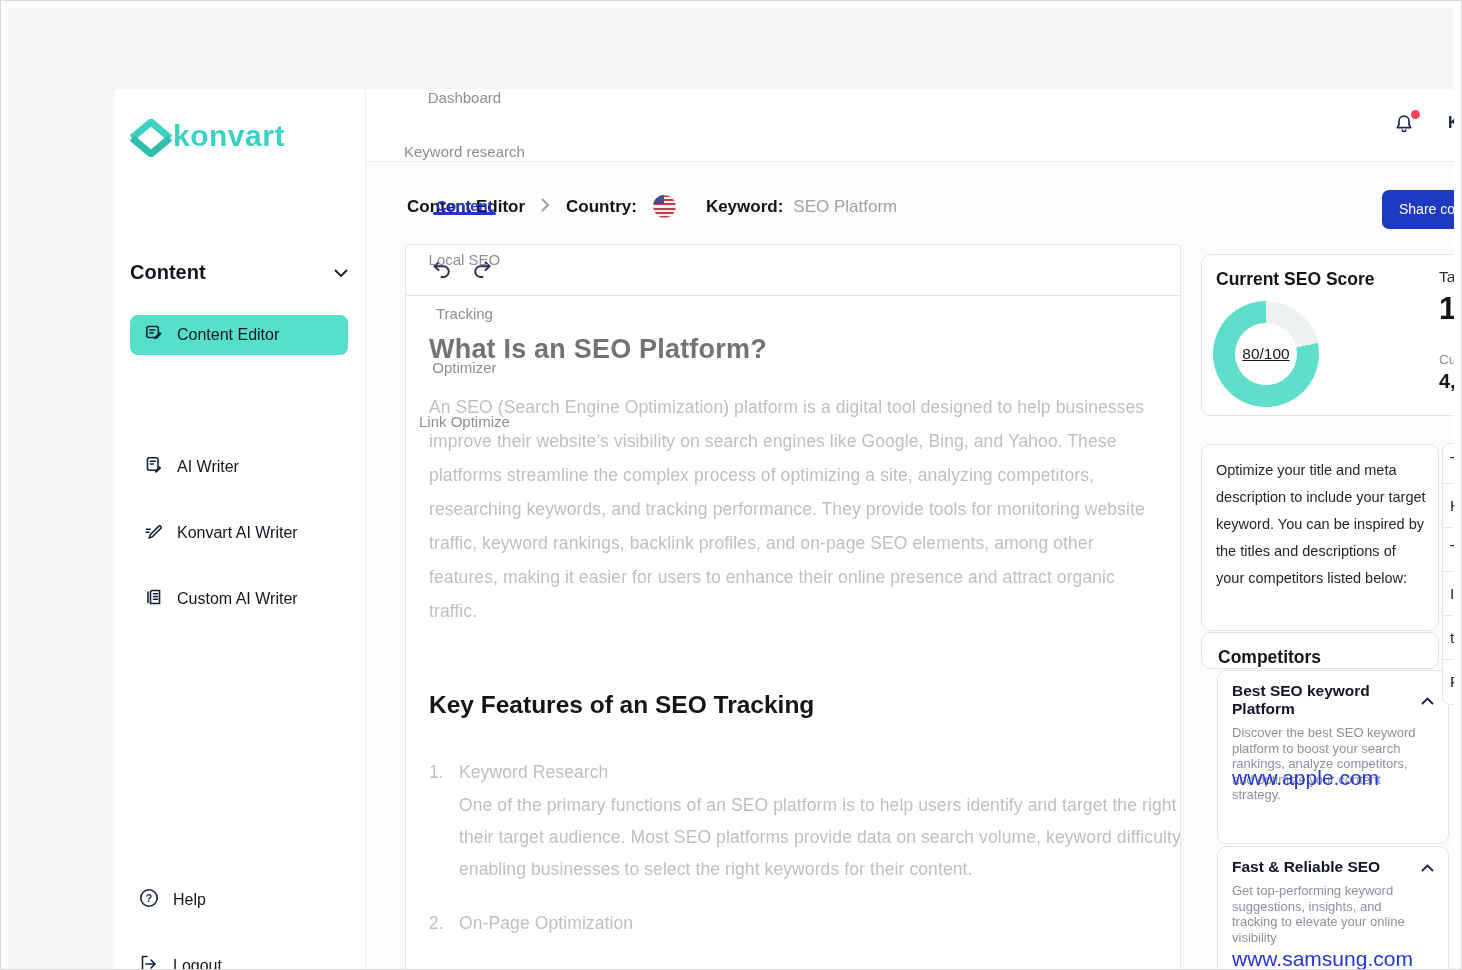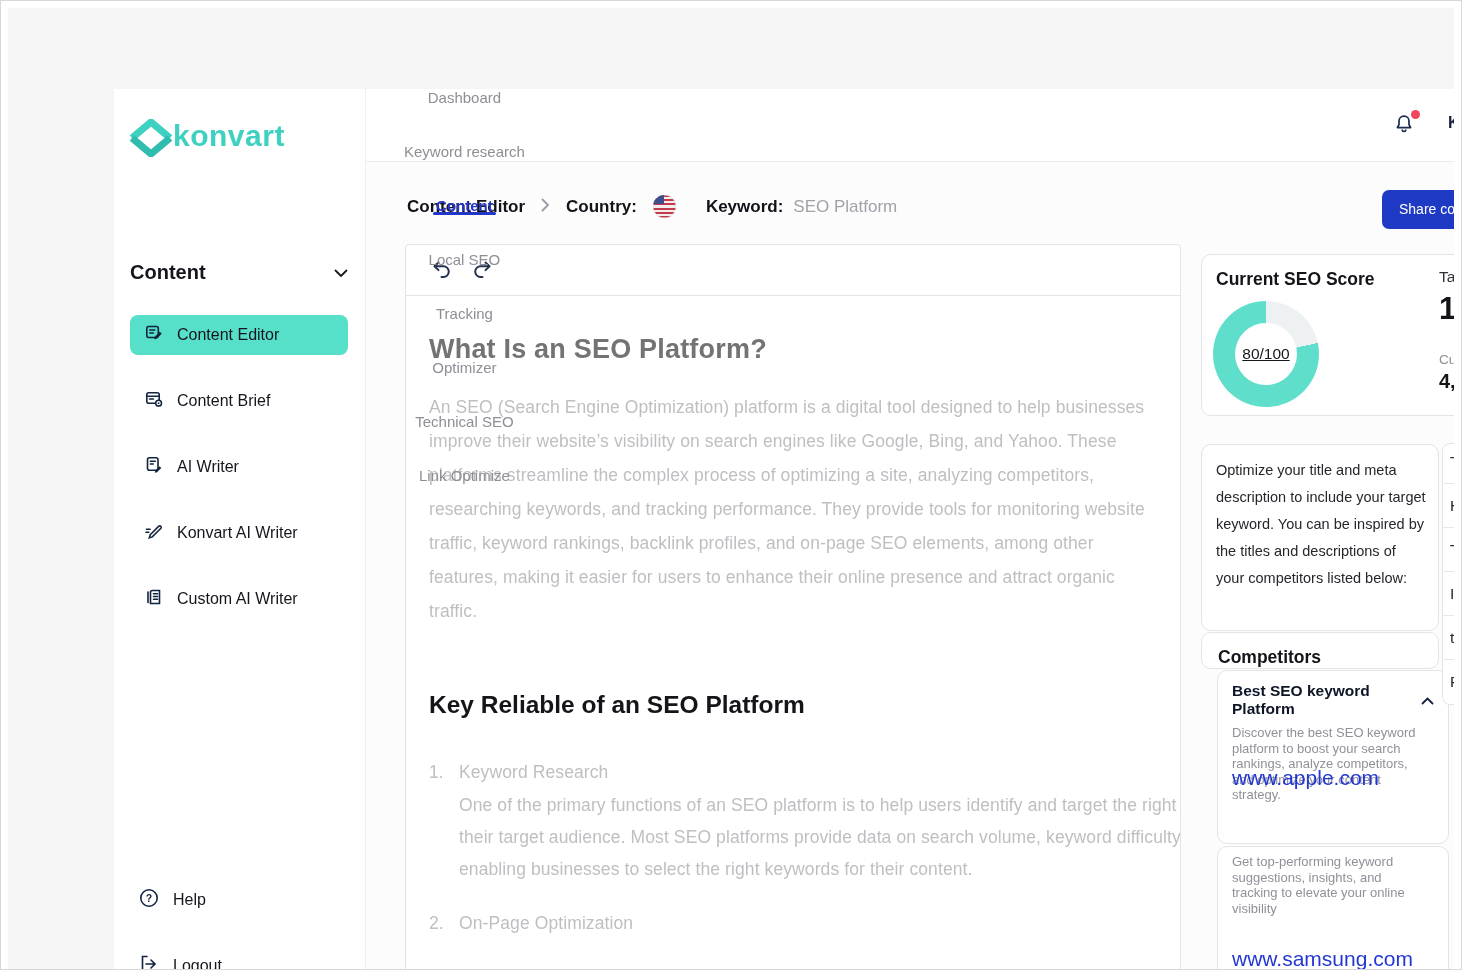--- a/index.html
+++ b/index.html
@@ -119,31 +119,20 @@
       <span>
         <svg width="20" height="20" viewBox="0 0 20 20" fill="none" stroke="#12233f" stroke-width="1.6" stroke-linecap="round">
           <rect x="2.8" y="3.5" width="11.5" height="11" rx="2"></rect>
           <path d="M5.8 7h5M5.8 10h3.5"></path>
           <path d="M10.8 13.8l5-5 1.9 1.9-5 5-2.4.5z" fill="#12233f" stroke="none"></path>
         </svg>
       </span>
       <span>Content Editor</span>
     </div>
 
-    <div class="side-item" style="top:292px;">
-      <span>
-        <svg width="20" height="20" viewBox="0 0 20 20" fill="none" stroke="#12233f" stroke-width="1.6" stroke-linecap="round">
-          <rect x="2.8" y="3.8" width="12.4" height="10.4" rx="2"></rect>
-          <path d="M2.8 7.2h12.4M5.5 10h4"></path>
-          <circle cx="14.6" cy="14.2" r="2.9" fill="#fff" stroke-width="1.5"></circle>
-          <circle cx="14.6" cy="14.2" r="0.9" fill="#12233f" stroke="none"></circle>
-        </svg>
-      </span>
-      <span>Content Brief</span>
-    </div>
 
     <div class="side-item" style="top:358px;">
       <span>
         <svg width="20" height="20" viewBox="0 0 20 20" fill="none" stroke="#12233f" stroke-width="1.6" stroke-linecap="round">
           <rect x="3.5" y="2.8" width="10.5" height="12.5" rx="2"></rect>
           <path d="M6.3 6.3h5M6.3 9h3"></path>
           <path d="M11.3 15.6l4.3-4.3 1.7 1.7-4.3 4.3-2.2.5z" fill="#12233f" stroke="none"></path>
         </svg>
       </span>
       <span>AI Writer</span>
@@ -192,21 +181,20 @@
   </div>
 
   <div class="topnav">
     <div class="navrow">
       <div class="nav-item">Dashboard</div>
       <div class="nav-item">Keyword research</div>
       <div class="nav-item active">Content</div>
       <div class="nav-item">Local SEO</div>
       <div class="nav-item">Tracking</div>
       <div class="nav-item">Optimizer</div>
-      <div class="nav-item">Technical SEO</div>
       <div class="nav-item">Link Optimize</div>
     </div>
     <div class="nav-bell">
       <svg width="24" height="24" viewBox="0 0 24 24" fill="none" stroke="#1c2b4d" stroke-width="1.7" stroke-linecap="round" stroke-linejoin="round">
         <path d="M12 4.2c-2.9 0-5 2.2-5 5v3.3L5.4 15.6h13.2L17 12.5V9.2c0-2.8-2.1-5-5-5z"></path>
         <path d="M10.2 18.2a1.9 1.9 0 0 0 3.6 0"></path>
       </svg>
       <span class="dot"></span>
     </div>
     <div class="nav-user">Ko</div>
@@ -239,21 +227,21 @@
       <div class="tool-btn">
         <svg width="24" height="24" viewBox="0 0 24 24" fill="none" stroke="#25314f" stroke-width="2" stroke-linecap="round" stroke-linejoin="round" style="transform:scaleX(-1);">
           <path d="M8.5 4.5 L4.5 8.3 l4 3.8"></path>
             <path d="M4.8 8.3 H13.5 a5.3 5.3 0 0 1 0 10.6 h-2"></path>
         </svg>
       </div>
     </div>
     <div class="doc">
       <h1>What Is an SEO Platform?</h1>
       <div class="intro">An SEO (Search Engine Optimization) platform is a digital tool designed to help businesses improve their website’s visibility on search engines like Google, Bing, and Yahoo. These platforms streamline the complex process of optimizing a site, analyzing competitors, researching keywords, and tracking performance. They provide tools for monitoring website traffic, keyword rankings, backlink profiles, and on-page SEO elements, among other features, making it easier for users to enhance their online presence and attract organic traffic.</div>
-      <h2>Key Reliable of an SEO Platform</h2>
+      <h2>Key Features of an SEO Tracking</h2>
       <div class="ollist">
         <div class="li">
           <div class="head">
             <span class="num">1.</span>
             <span>Keyword Research</span>
           </div>
           <div class="li-body">One of the primary functions of an SEO platform is to help users identify and target the right keywords to reach their target audience. Most SEO platforms provide data on search volume, keyword difficulty, and relevance, enabling businesses to select the right keywords for their content.</div>
         </div>
         <div class="li">
           <div class="head">
@@ -295,20 +283,28 @@
         <svg width="13" height="8" viewBox="0 0 13 8" fill="none">
             <path d="M1.5 6.5 L6.5 1.5 L11.5 6.5" stroke="#16233f" stroke-width="1.8" stroke-linecap="round"></path>
           </svg>
       </span>
     </div>
     <div class="comp-desc">Discover the best SEO keyword platform to boost your search rankings, analyze competitors, and optimize your content strategy.</div>
     <div class="comp-link" style="top:95px;">www.apple.com</div>
   </div>
 
   <div class="card comp-card" style="top:845px;height:160px;">
+    <div class="title-row">
+      <span class="comp-title">Fast &amp; Reliable SEO</span>
+      <span>
+        <svg width="13" height="8" viewBox="0 0 13 8" fill="none">
+            <path d="M1.5 6.5 L6.5 1.5 L11.5 6.5" stroke="#16233f" stroke-width="1.8" stroke-linecap="round"></path>
+          </svg>
+      </span>
+    </div>
     <div class="comp-desc">Get top-performing keyword suggestions, insights, and tracking to elevate your online visibility</div>
     <div class="comp-link" style="top:100px;">www.samsung.com</div>
   </div>
 
   <div class="edge-panel">
     <div class="edge-head">Tit</div>
     <div class="edge-row" style="top:39px;"><span>He</span></div>
     <div class="edge-row" style="top:83px;"><span>Te</span></div>
     <div class="edge-row" style="top:127px;"><span>In</span></div>
     <div class="edge-row" style="top:171px;"><span>te</span></div>

